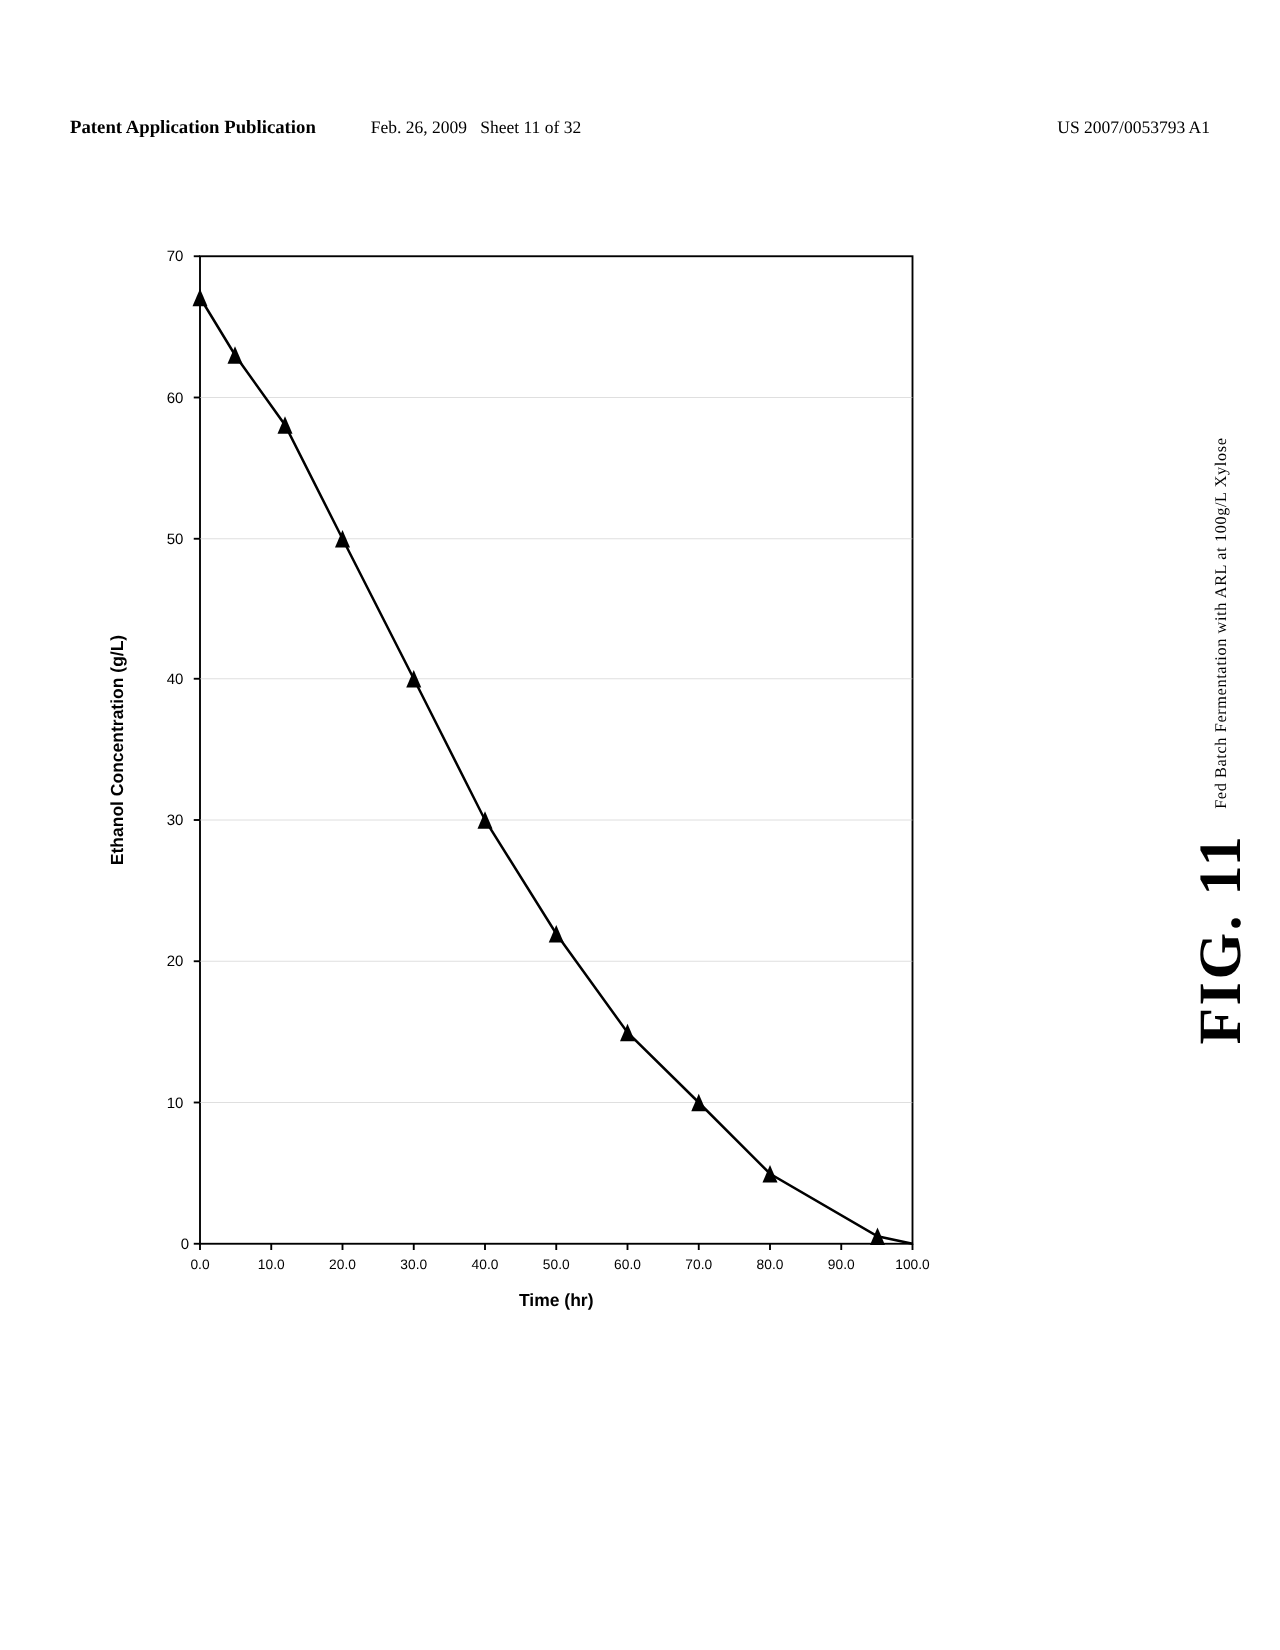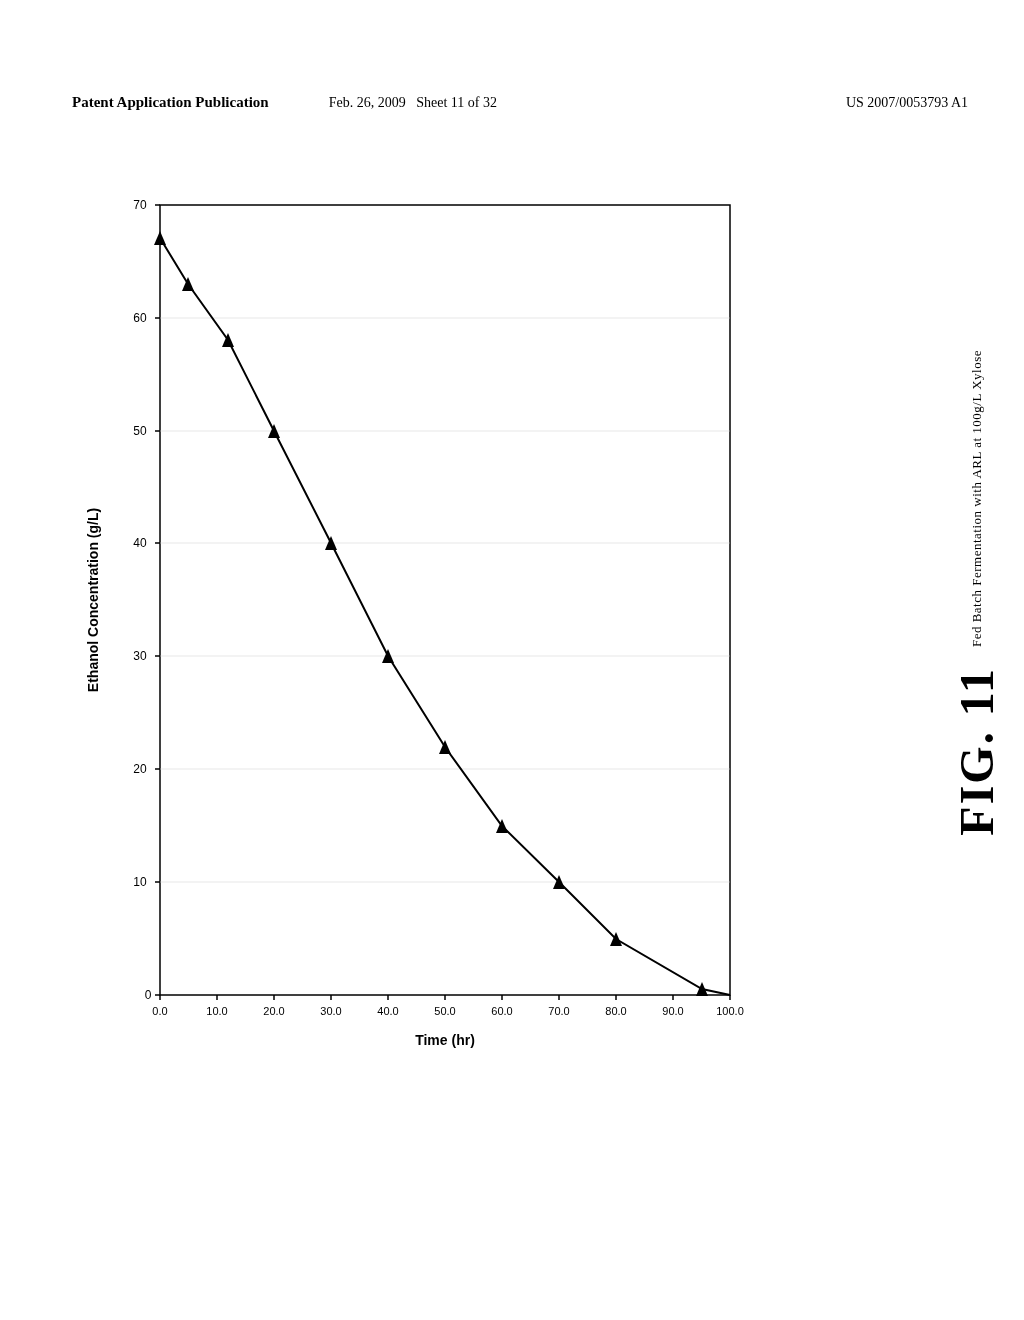--- a/index.html
+++ b/index.html
@@ -9,26 +9,26 @@
       background: #fff;
       font-family: 'Times New Roman', Times, serif;
       overflow: hidden;
       position: relative;
     }
 
     
     #header {
       position: absolute;
       top: 55px;
-      left: 16px;
+      left: 0;
       right: 0;
       display: flex;
       align-items: baseline;
       padding: 0 56px;
-      gap: 60px;
+      gap: 44px;
     }
     .header-patent {
       font-size: 15px;
       font-weight: bold;
     }
     .header-date {
       font-size: 14px;
       margin-top: 40px;
     }
     .header-patent-num {

